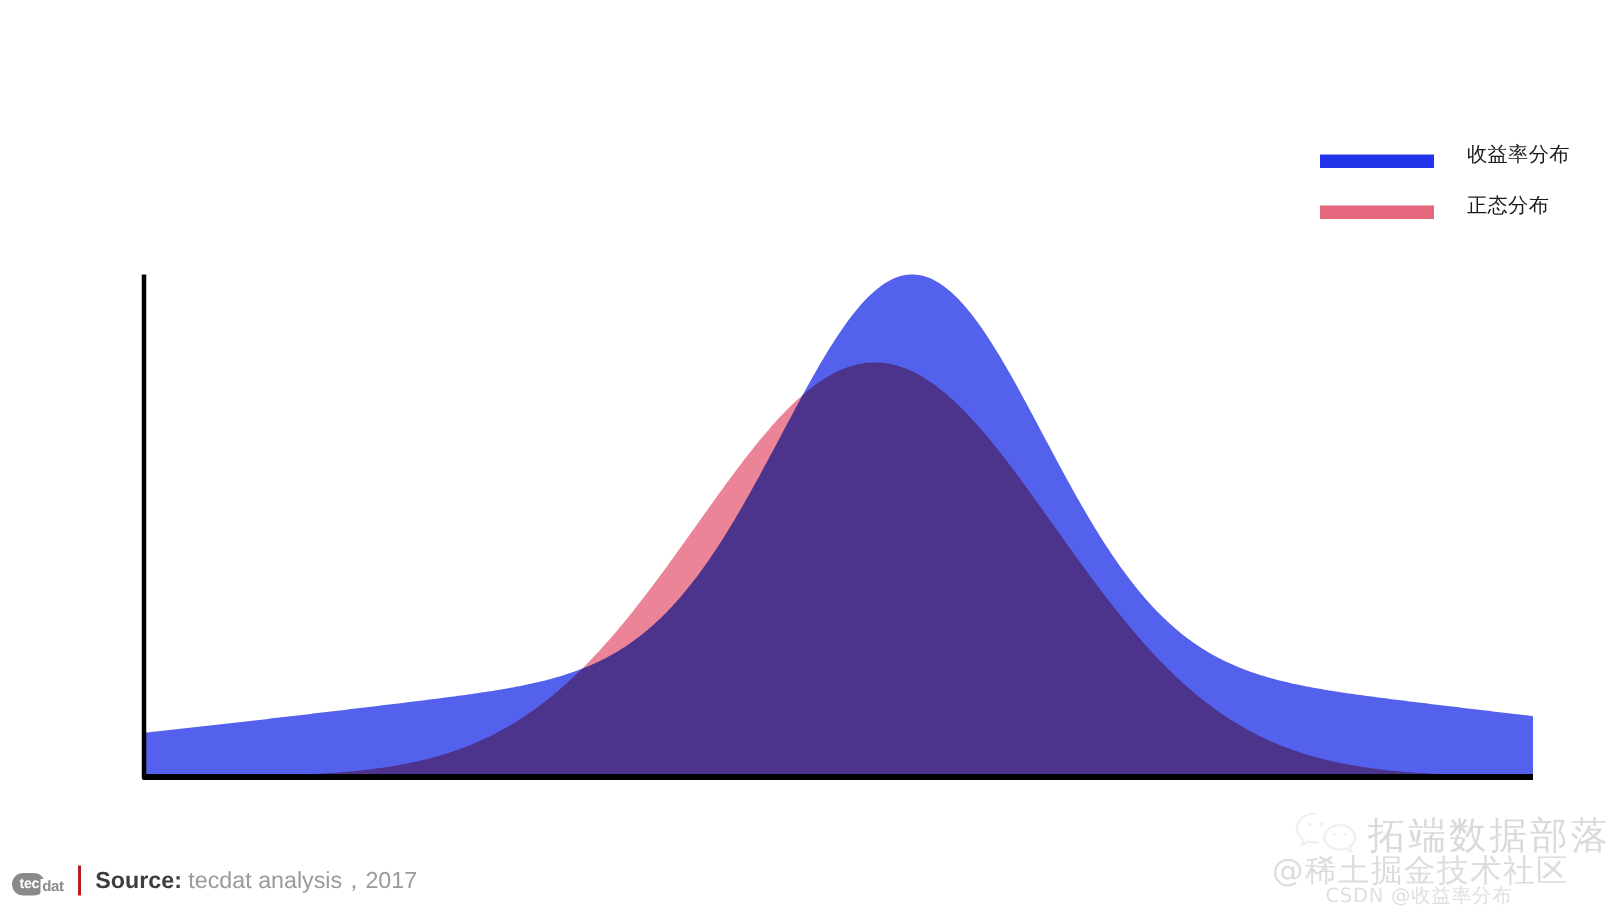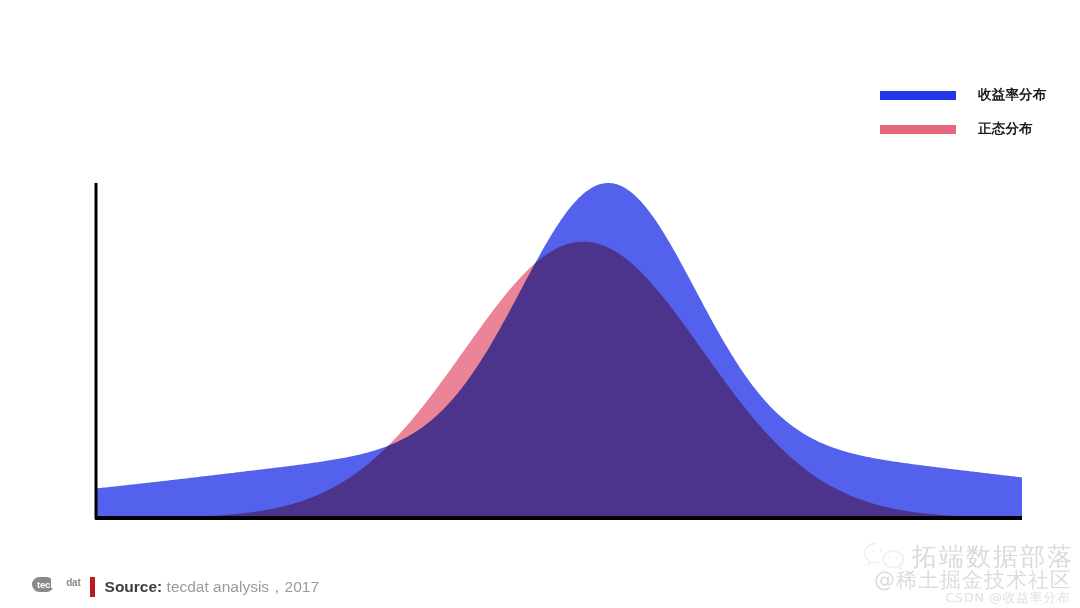--- a/index.html
+++ b/index.html
@@ -34,23 +34,22 @@
 
   
   #chart-legend {
     position: absolute;
     left: 880px;
     top: 78px;
     width: 195px;
   }
   .legend-entry {
     display: flex;
-    align-items: center;
+    align-items: flex-end;
     height: 34px;
-    font-weight: bold;
   }
   .legend-swatch {
     width: 76px;
     height: 9px;
     flex: 0 0 auto;
   }
   .legend-label {
     margin-left: 22px;
     font-size: 13.5px;
     color: #1b1b1b;
@@ -63,64 +62,63 @@
   #source-footer {
     position: absolute;
     left: 8px;
     bottom: 8px;
     display: flex;
     align-items: center;
     height: 26px;
   }
   #tecdat-logo {
     display: flex;
-    align-items: flex-start;
+    align-items: flex-end;
     height: 20px;
     padding-right: 9px;
-    border-right: 5px solid #b91c1c;
-    margin-left: 24px;
+    border-right: 2px solid #b91c1c;
   }
   #tecdat-logo .logo-mark {
     background: #8a8a8a;
     color: #ffffff;
     font-size: 9.5px;
     font-weight: bold;
     border-radius: 9px;
     padding: 2px 4px 2px 5px;
     line-height: 11px;
     letter-spacing: -0.2px;
   }
   #tecdat-logo .logo-word {
     color: #8a8a8a;
     font-size: 10px;
     font-weight: bold;
     margin-left: -3px;
     background: #ffffff;
-    padding-left: 15px;
+    padding-left: 1px;
     letter-spacing: -0.2px;
   }
   #source-text {
     margin-left: 10px;
     font-size: 15.5px;
     color: #9a9a9a;
     white-space: nowrap;
   }
   #source-text .src-strong {
     color: #3d3d3d;
     font-weight: bold;
     text-align: center;
   }
 
   
   #watermark {
     position: absolute;
     right: 6px;
     bottom: 2px;
     width: 252px;
-    text-align: right;
+    text-align: center;
     pointer-events: none;
     user-select: none;
   }
   #watermark .wm-row1 {
     display: flex;
     align-items: center;
     justify-content: flex-end;
   }
   #watermark .wm-chat-icon {
     flex: 0 0 auto;

